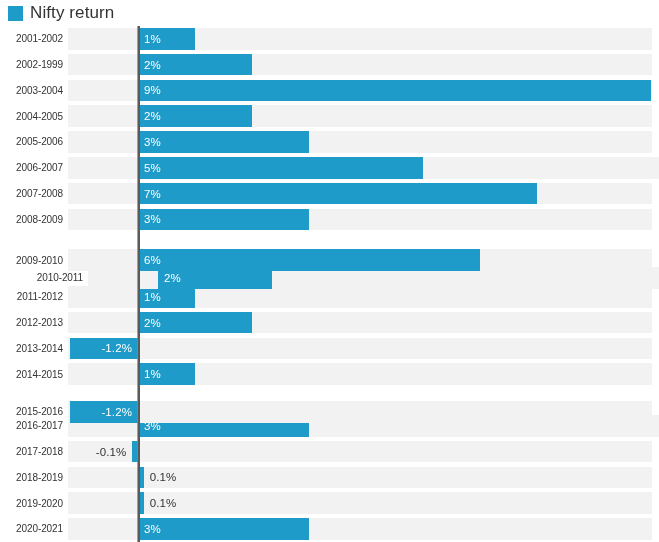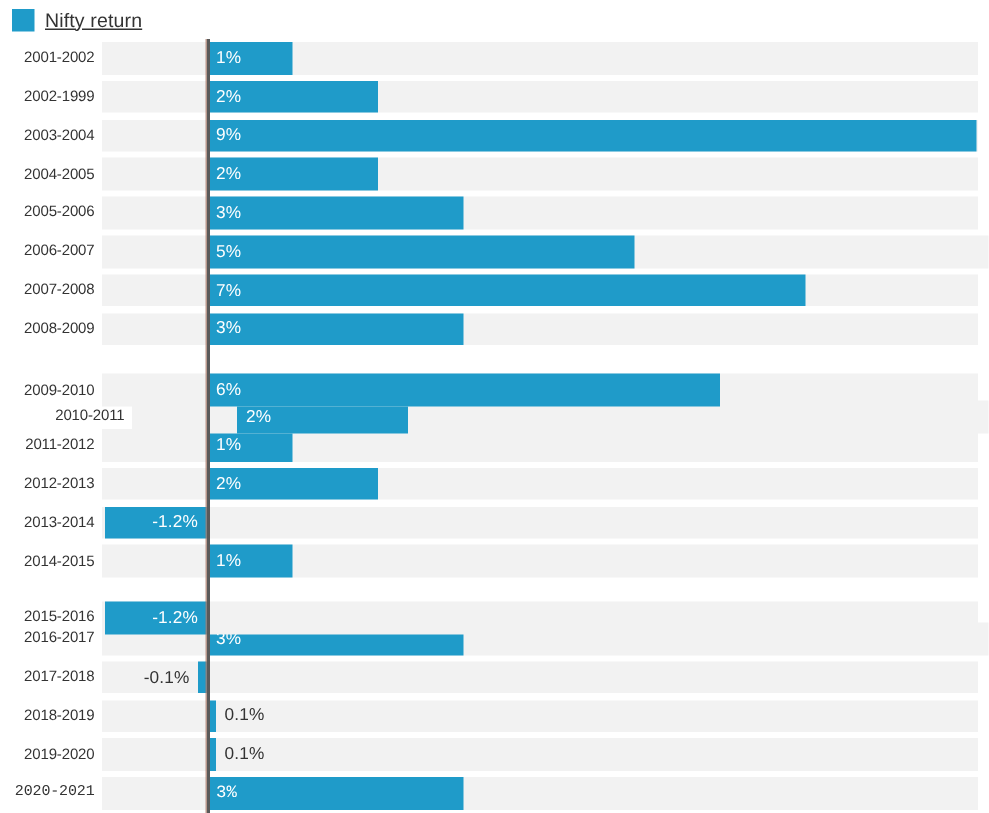--- a/index.html
+++ b/index.html
@@ -29,26 +29,25 @@
     display: flex;
     align-items: center;
   }
   .legend-swatch {
     width: 15px;
     height: 15px;
     background: #1f9bc9;
     display: inline-block;
   }
   .legend-label {
-    font-size: 13px;
+    font-size: 17px;
     color: #333333;
     margin-left: 7px;
     letter-spacing: 0.1px;
     white-space: nowrap;
-    text-decoration: underline;
   }
 
   
   .plot {
     position: absolute;
     left: 0;
     top: 26px;
     width: 659px;
     height: 516px;
   }
@@ -131,21 +130,21 @@
 <body>
 
 <div id="chart-root">
 
   <div class="legend">
     <span class="legend-swatch"></span>
     <span class="legend-label">Nifty return</span>
   </div>
 
   <div class="plot" id="plot-area">
-      <div class="row" style="top: 492.2px; height: 21.5px; font-family: Liberation Mono, monospace;">
+      <div class="row" style="top: 492.2px; height: 21.5px;">
         <div class="row-band" style="background: rgb(242, 242, 242);"></div>
         <div class="cat-label">2020-2021</div>
         <div class="bar" style="background: rgb(31, 155, 201); left: 138px; width: 171px;"></div>
         <div class="bar-value inside" style="left: 144px;">3%</div>
       </div>
       <div class="row" style="top: 466.4px; height: 21.5px;">
         <div class="row-band" style="background: rgb(242, 242, 242);"></div>
         <div class="cat-label">2019-2020</div>
         <div class="bar" style="background: rgb(31, 155, 201); left: 138px; width: 5.7px;"></div>
         <div class="bar-value outside" style="left: 149.7px;">0.1%</div>

